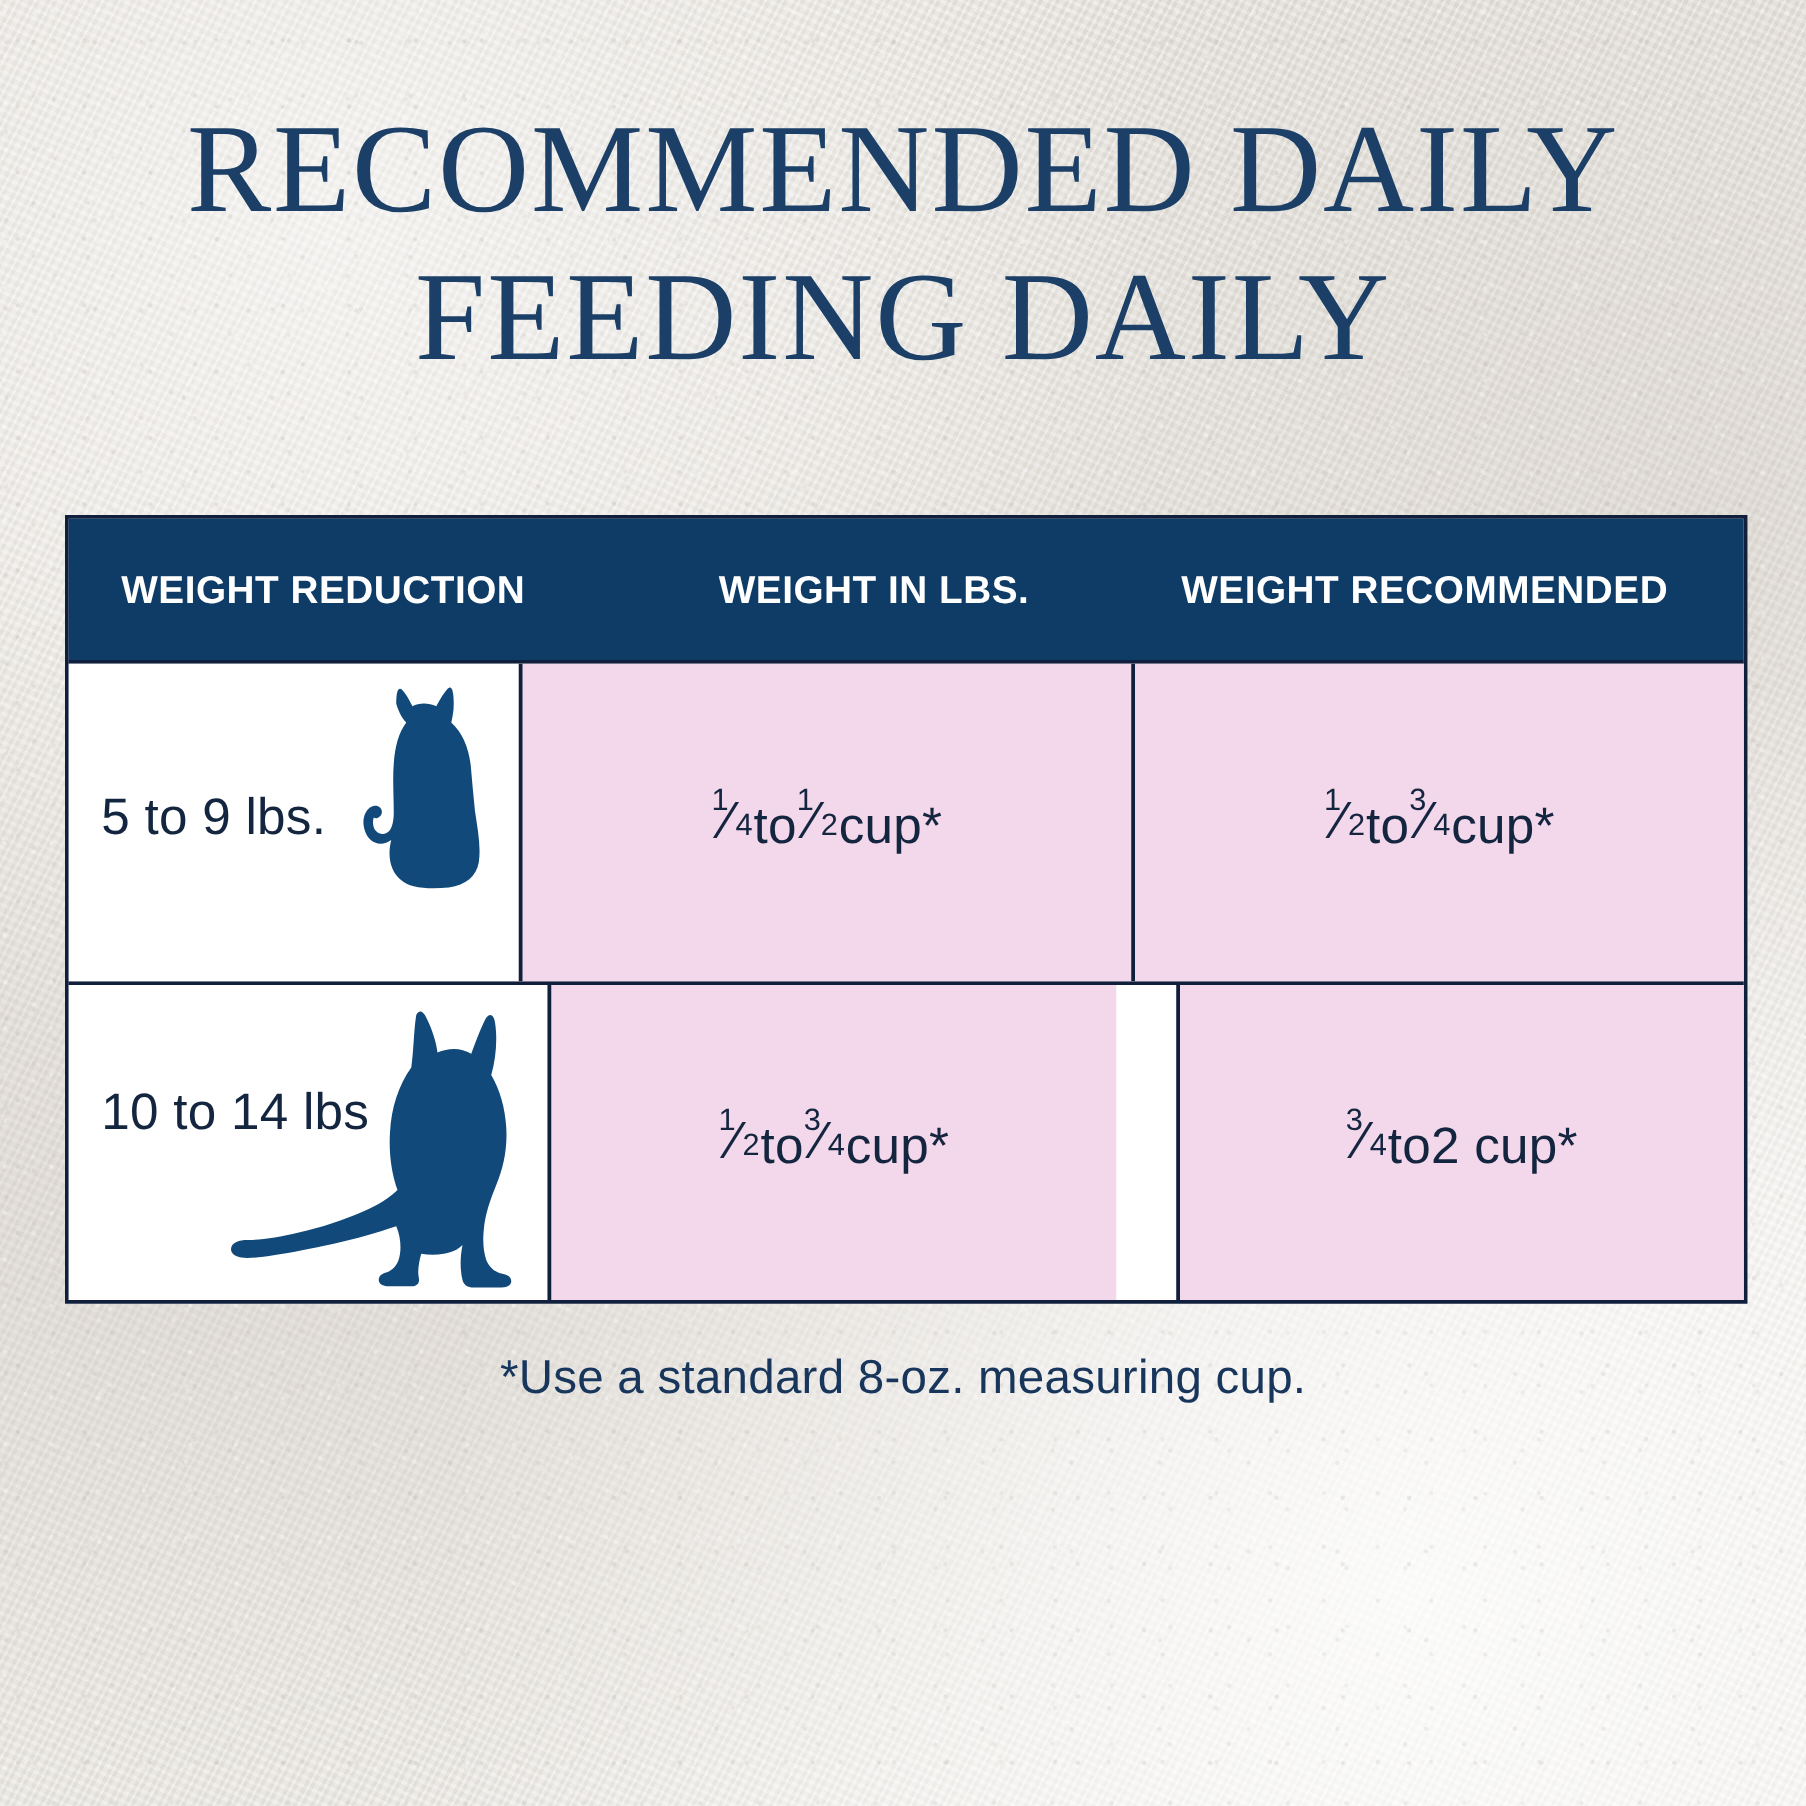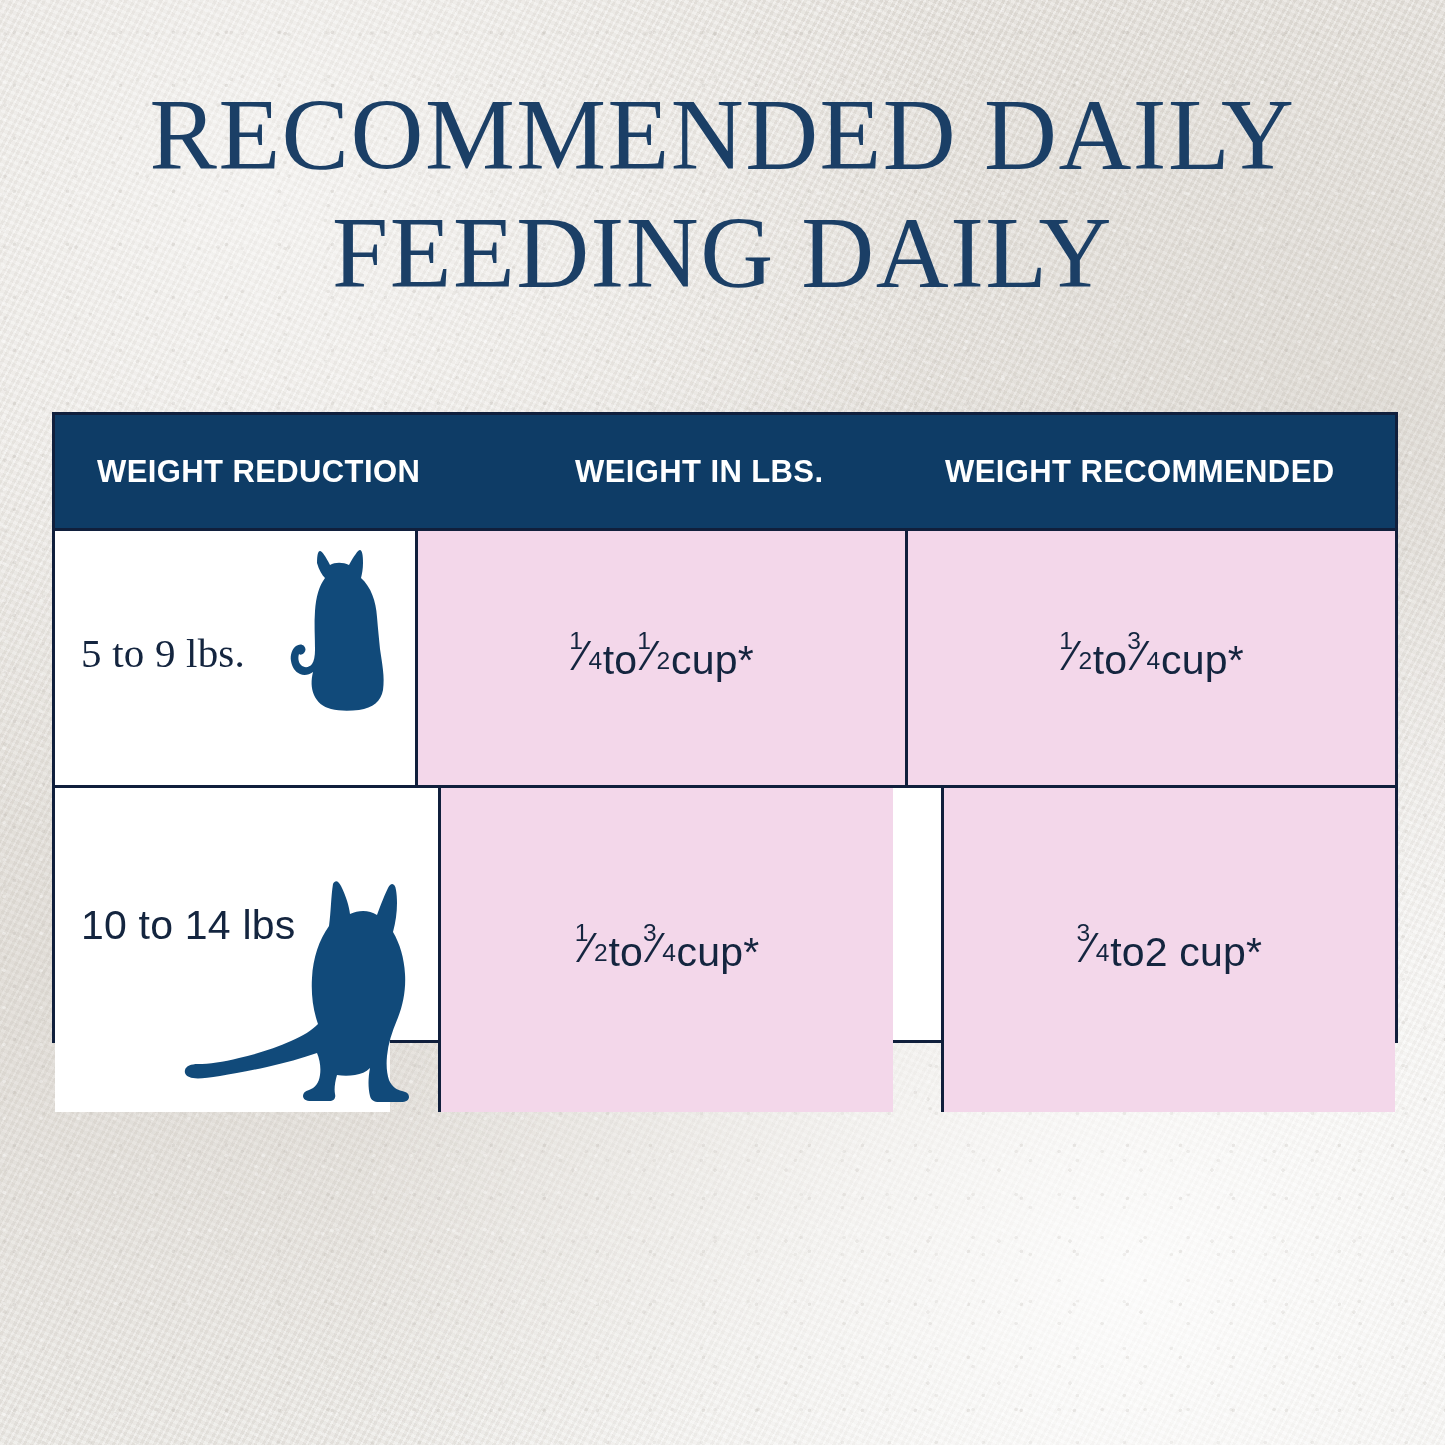--- a/index.html
+++ b/index.html
@@ -70,41 +70,41 @@
   }
   .th.c1{width:360px;padding-left:30px;}
   .th.c2{width:490px;padding-left:42px;}
   .th.c3{width:490px;padding-left:40px;}
 
   .trow{
     display:flex;box-sizing:border-box;
     border-top:3px solid #101f3c;
   }
   .trow.r1{height:257px;}
-  .trow.r2{height:327px;gap:48px;}
+  .trow.r2{height:255px;gap:48px;}
 
   .cell{
     position:relative;box-sizing:border-box;
     display:flex;align-items:center;
   }
   .cell.weight{
     width:360px;background:#ffffff;
     padding-left:26px;
   }
   .cell.amount{
     width:490px;background:#f3d7ea;
     border-left:3px solid #101f3c;
     justify-content:center;
   }
   .weight-label{
     color:#14253f;font-size:41px;font-weight:400;
     letter-spacing:.2px;white-space:nowrap;
     position:relative;z-index:2;
   }
-  .r1 .weight-label{margin-top:-10px;font-family:Liberation Serif, serif;}
+  .r1 .weight-label{margin-top:-10px;}
   .r2 .weight-label{margin-top:-50px;}
 
   .amount-text{
     color:#14253f;font-size:41px;font-weight:400;
     white-space:nowrap;letter-spacing:.2px;
     display:flex;align-items:baseline;
   }
   .frac{display:inline-block;position:relative;width:.82em;height:1em;vertical-align:baseline;}
   .frac i{font-style:normal;position:absolute;font-size:.60em;font-weight:400;}
   .frac .num{top:-.22em;left:0;}
@@ -216,13 +216,14 @@
               <i class="den">4</i>
           </span>
           <span> to </span>
           <span>2 cup*</span>
         </span>
       </div>
     </div>
 
   </div>
 
+  <div class="footnote">*Use a standard 8-oz. measuring cup.</div>
 </div>
 
 </body></html>

